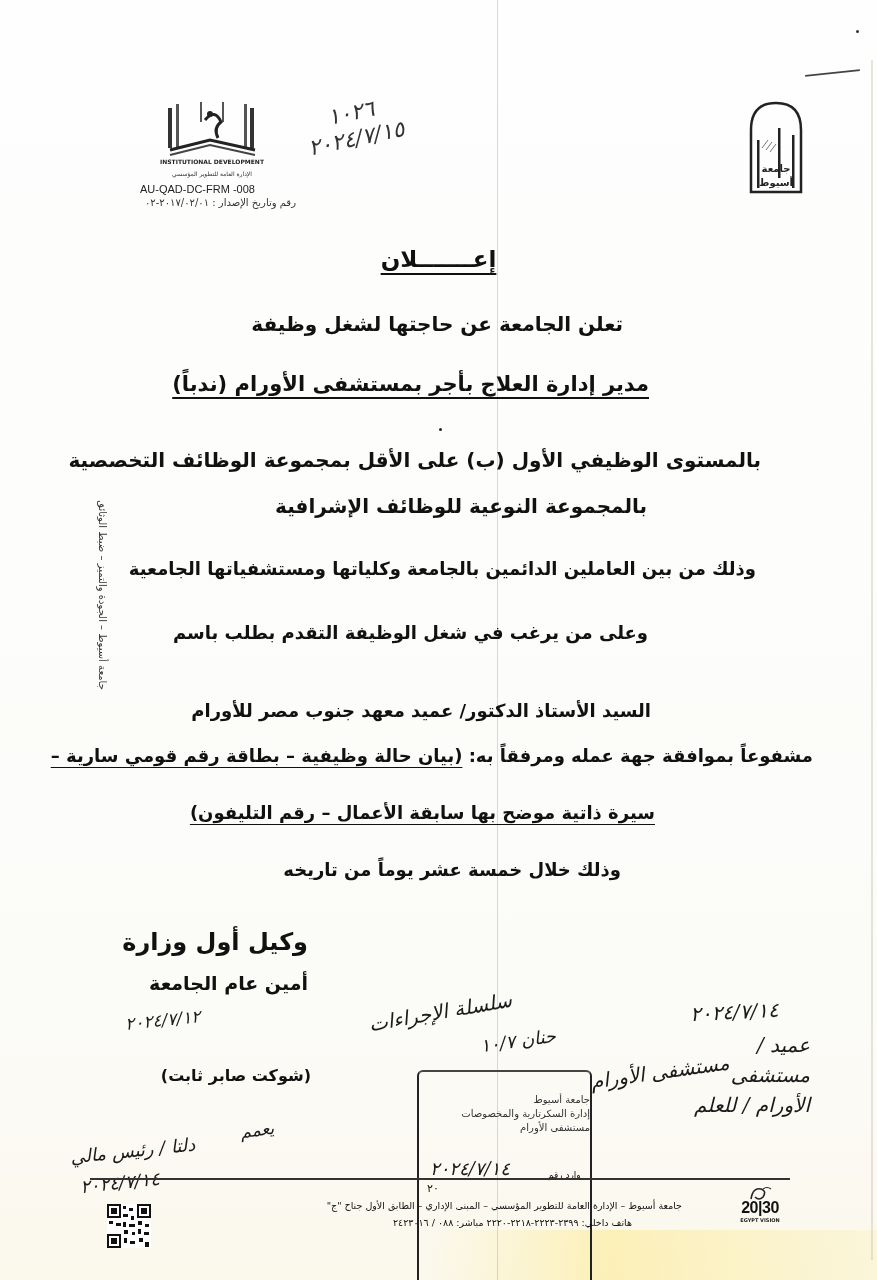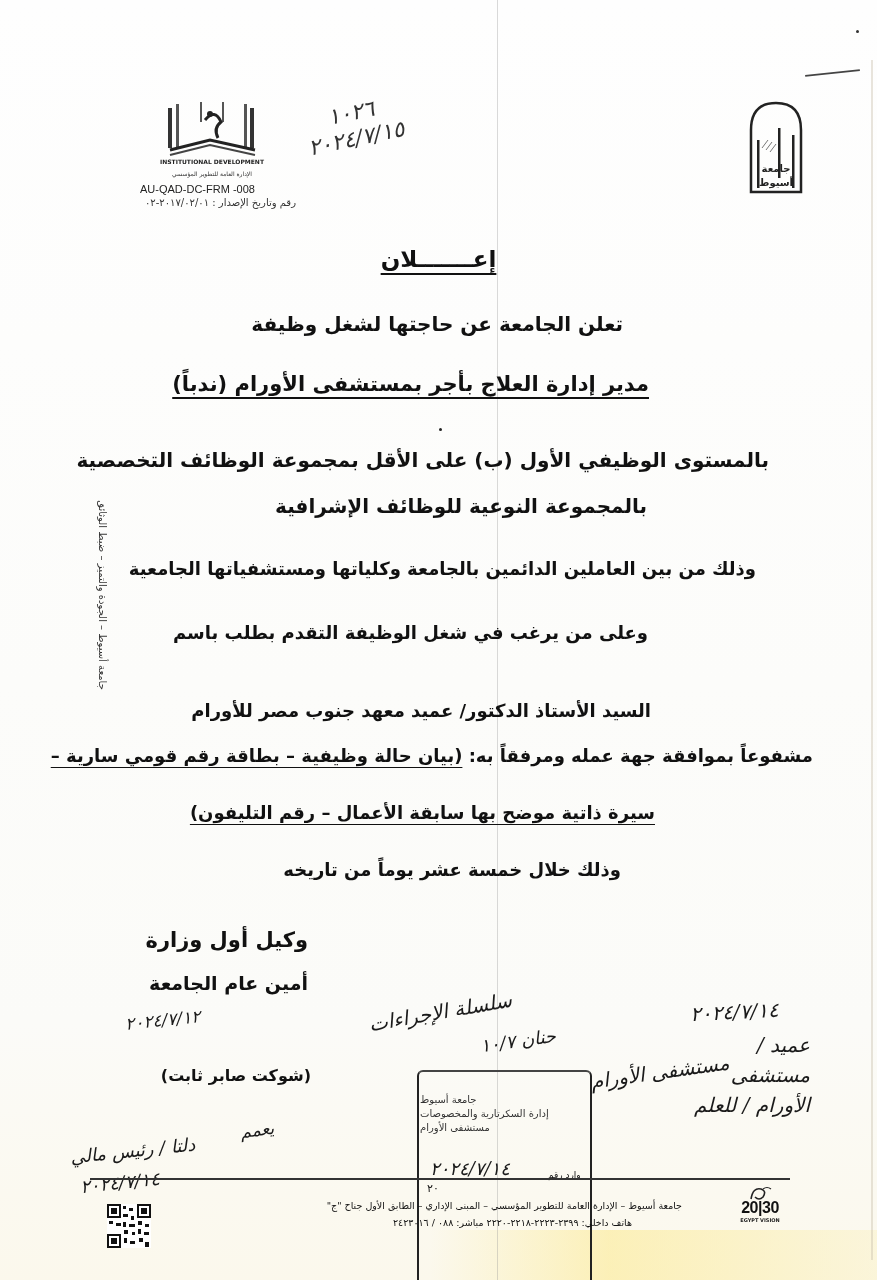--- a/index.html
+++ b/index.html
@@ -26,53 +26,53 @@
   .issue-no { position: absolute; left: 145px; top: 197px; font-size: 10px; color: #333; font-weight: normal; }
   .hand-ref { position: absolute; left: 305px; top: 100px; font-family: "DejaVu Serif", serif; font-style: italic;
           font-size: 22px; color: #333; transform: rotate(-12deg); line-height: 26px; text-align: center; }
   .logo-right { position: absolute; left: 748px; top: 100px; width: 56px; height: 95px; }
 
   .title { left: 0; width: 877px; text-align: center; top: 246px; font-size: 23px; }
   .title span { text-decoration: underline; text-underline-offset: 6px; }
   .line1 { right: 254px; top: 312px; font-size: 20px; }
   .line2 { right: 228px; top: 372px; font-size: 21px; text-decoration: underline; text-underline-offset: 6px; }
   .dot { position: absolute; left: 439px; top: 428px; width: 3px; height: 3px; background:#222; border-radius:50%; }
-  .line3 { right: 108px; top: 448px; font-size: 20px; }
+  .line3 { right: 116px; top: 448px; font-size: 20px; }
   .line4 { right: 230px; top: 494px; font-size: 20px; }
   .line5 { right: 121px; top: 558px; font-size: 18px; }
   .line6 { right: 229px; top: 622px; font-size: 18px; }
   .line7 { right: 226px; top: 700px; font-size: 18px; }
   .line8 { right: 64px; top: 745px; font-size: 18px; }
   .line8 .ul { text-decoration: underline; text-underline-offset: 5px; }
   .line9 { right: 222px; top: 802px; font-size: 18px; text-decoration: underline; text-underline-offset: 5px; }
   .line10 { right: 256px; top: 859px; font-size: 18px; }
 
   .side-text { position: absolute; left: 88px; top: 485px; width: 28px; height: 220px; }
   .side-text span { position: absolute; left: 50%; top: 50%; transform: translate(-50%,-50%) rotate(90deg);
           white-space: nowrap; font-size: 10px; font-weight: normal; color: #333; }
 
-  .sig1 { right: 569px; top: 928px; font-size: 21px; }
+  .sig1 { right: 569px; top: 928px; font-size: 24px; }
   .sig2 { right: 569px; top: 972px; font-size: 19px; }
   .sig3 { right: 566px; top: 1066px; font-size: 16px; }
 
   .hand { position: absolute; font-family: "DejaVu Serif", serif; font-style: italic; color: #1a1a1a; white-space: nowrap; }
   .h-date-right { left: 690px; top: 1000px; font-size: 20px; transform: rotate(-3deg); }
   .h-sign-right { left: 680px; top: 1030px; font-size: 20px; line-height: 30px; text-align: right; width: 130px; }
   .h-sign-mid { left: 368px; top: 1000px; font-size: 20px; transform: rotate(-10deg); }
   .h-sign-mid2 { left: 480px; top: 1030px; font-size: 18px; transform: rotate(-8deg); }
   .h-sign-left { left: 125px; top: 1010px; font-size: 17px; transform: rotate(-6deg); }
   .h-bottom1 { left: 240px; top: 1120px; font-size: 17px; transform: rotate(-8deg); }
   .h-bottom2 { left: 70px; top: 1140px; font-size: 18px; transform: rotate(-6deg); }
   .h-bottom3 { left: 80px; top: 1172px; font-size: 18px; transform: rotate(-6deg); }
   .h-stamp-date { left: 430px; top: 1158px; font-size: 18px; }
   .h-mid-line { left: 590px; top: 1060px; font-size: 20px; transform: rotate(-8deg); }
 
   .stamp { position: absolute; left: 417px; top: 1070px; width: 175px; height: 210px;
           border-left: 2px solid #222; border-top: 2px solid #444; border-right: 2px solid #222; border-radius: 6px 6px 0 0; }
-  .stamp-lines { position: absolute; left: 420px; top: 1093px; width: 170px; font-size: 10px; text-align: left; line-height: 14px; color:#333; font-weight: normal; }
+  .stamp-lines { position: absolute; left: 420px; top: 1093px; width: 170px; font-size: 10px; text-align: right; line-height: 14px; color:#333; font-weight: normal; }
 
   .footer-rule { position: absolute; left: 90px; top: 1178px; width: 700px; height: 2px; background: #333; }
   .footer-num { position: absolute; left: 427px; top: 1182px; font-size: 11px; font-weight: normal; }
   .footer-l1 { right: 195px; top: 1200px; font-size: 9.5px; font-weight: normal; }
   .footer-l2 { right: 245px; top: 1217px; font-size: 9.5px; font-weight: normal; }
   .footer-l3 { right: 172px; top: 1243px; font-size: 10px; font-weight: normal; font-family: "Liberation Sans", sans-serif; }
   .qr { position: absolute; left: 107px; top: 1196px; width: 44px; height: 56px; }
   .vision { position: absolute; left: 730px; top: 1185px; width: 60px; height: 45px; text-align: center; }
   .vision-num { font-family: "Liberation Sans", sans-serif; font-weight: bold; font-size: 16px; color: #111; display: block; margin-top: 14px; letter-spacing: -0.5px; }
   .vision-sub { font-size: 5px; font-weight: bold; color:#222; display:block; }

